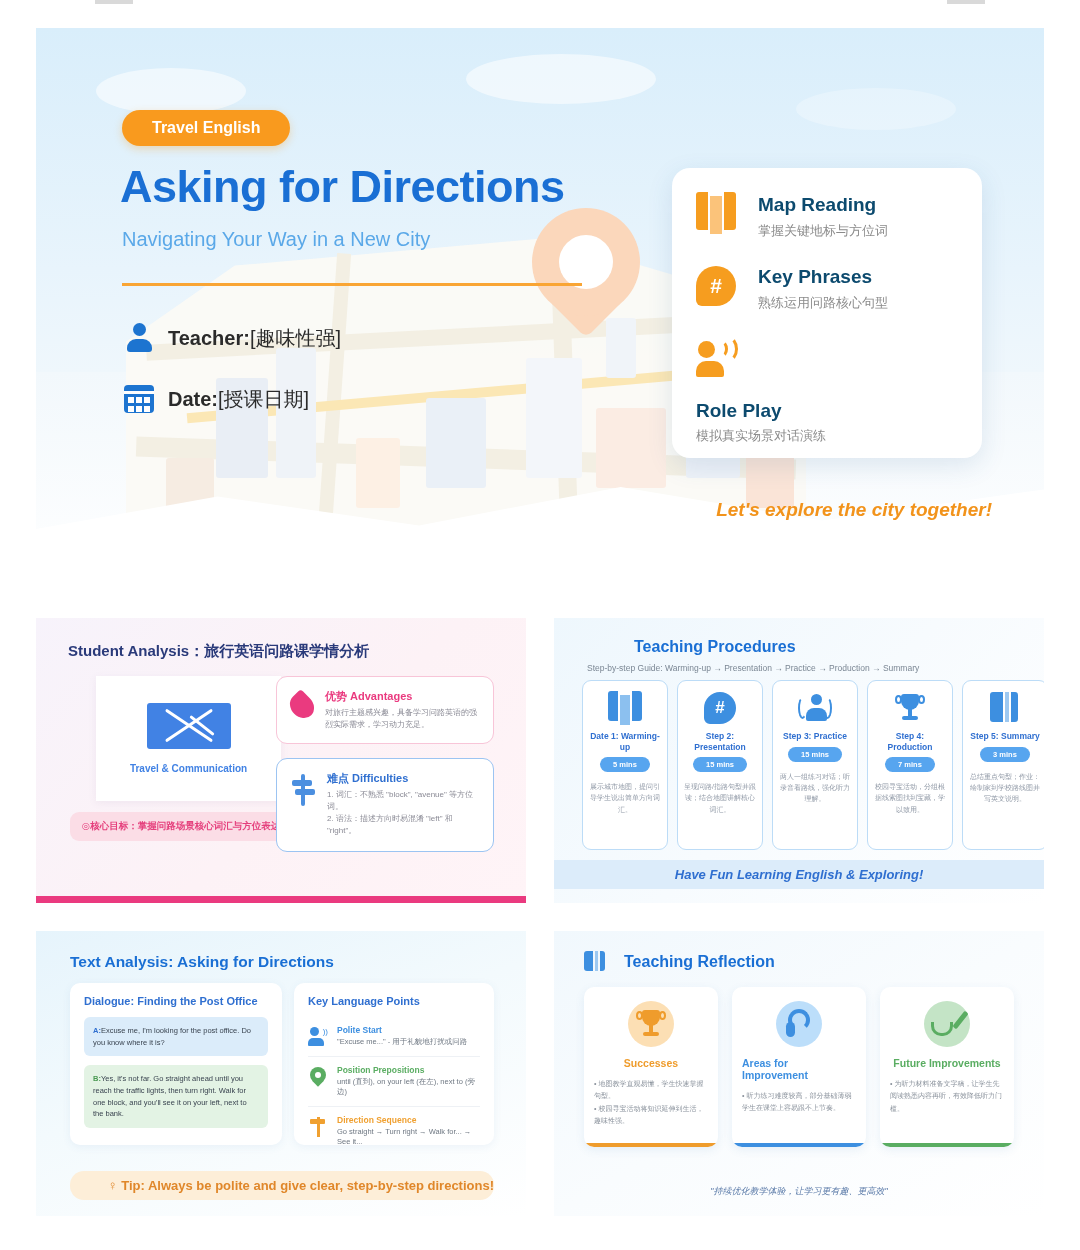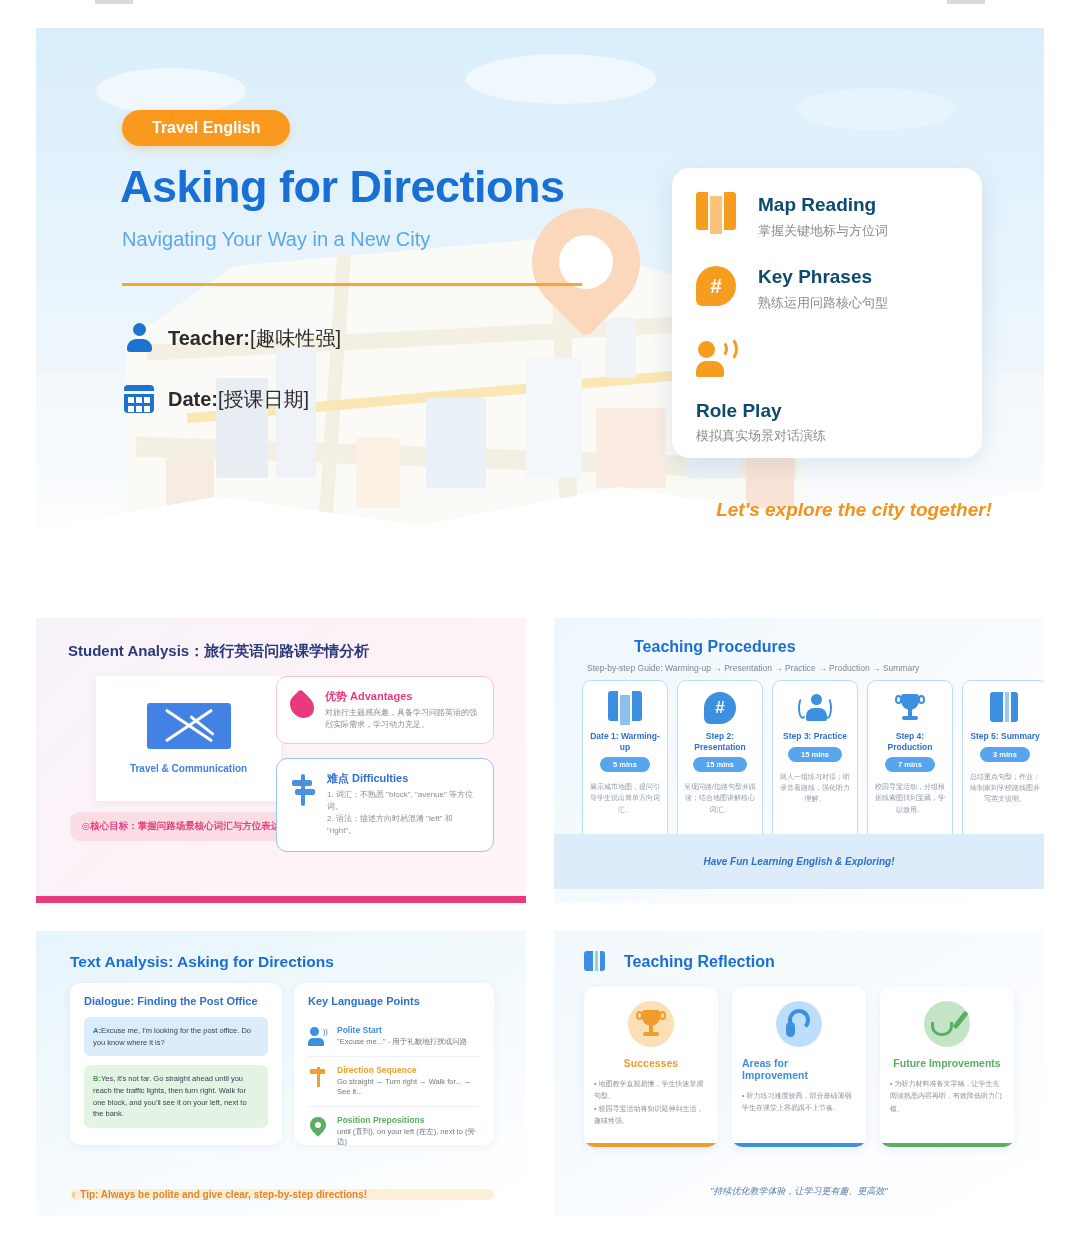--- a/index.html
+++ b/index.html
@@ -216,22 +216,22 @@
   }
   .step-ic { width: 34px; height: 34px; display:flex; align-items:center; justify-content:center; }
   .step-name { font-size: 8.5px; font-weight: bold; color:#2f6fd0; text-align:center; margin-top: 6px; line-height:1.25; }
   .step-time {
     margin-top: 5px; background: #57a5ef; color:#fff; font-size: 7.5px;
     padding: 3px 13px; border-radius: 9px; font-weight:bold;
   }
   .step-desc { font-size: 7px; color:#9099a6; text-align:center; margin-top: 9px; line-height:1.6; }
   .s3-foot {
     position:absolute; left:0; bottom: 14px; width: 100%;
-    background: #dcecfa; padding: 22px 0; text-align:center;
-    font-size: 10px; font-weight: bold; font-style: italic; color:#2f6fd0;
+    background: #dcecfa; padding: 7px 0; text-align:center;
+    font-size: 13px; font-weight: bold; font-style: italic; color:#2f6fd0;
   }
   .ic-map-b i { background:#3d8fe0 !important; height: 30px; width: 10px; }
   .ic-map-b i:nth-child(2) { background:#8cc0ef !important; }
   .ic-hash-b { width:32px;height:32px;border-radius:50% 50% 50% 6px; background:#3d8fe0; color:#fff; font-weight:bold; font-size:17px; display:flex;align-items:center;justify-content:center; }
   .ic-pair { width:36px; height:32px; position:relative; }
   .ic-pair .h { position:absolute; left:13px; top:2px; width:11px; height:11px; border-radius:50%; background:#3d8fe0; }
   .ic-pair .b { position:absolute; left:8px; top:16px; width:21px; height:13px; border-radius:8px 8px 2px 2px; background:#3d8fe0; }
   .ic-pair .pl, .ic-pair .pr { position:absolute; top:5px; width:9px; height:22px; border:2.5px solid #3d8fe0; border-radius:50%; }
   .ic-pair .pl { left:0; border-right-color:transparent; border-top-color:transparent;}
   .ic-pair .pr { right:0; border-left-color:transparent; border-top-color:transparent;}
@@ -270,22 +270,22 @@
   .ic-speak .w { position:absolute; right:0; top:0; font-size:8px; color:#3d8fe0; }
   .ic-sign2 { width:18px;height:20px;position:relative; }
   .ic-sign2 .p { position:absolute; left:8px; top:0; width:2.5px;height:20px;background:#f0a030; }
   .ic-sign2 .a { position:absolute; left:1px; top:2px; width:15px;height:5px;background:#f0a030;border-radius:1px; }
   .ic-pinm { width:16px;height:20px;position:relative; }
   .ic-pinm .c { position:absolute; left:0; top:0; width:16px;height:16px;border-radius:50% 50% 50% 50%; background:#5aad62; }
   .ic-pinm .t { position:absolute; left:4px; top:10px; width:8px;height:8px;background:#5aad62;transform:rotate(45deg); }
   .ic-pinm .d { position:absolute; left:5px; top:5px; width:6px;height:6px;border-radius:50%;background:#fff; }
   .s4-tip {
     position:absolute; left: 34px; bottom: 16px; width: 424px;
-    background: #fdeed8; border-radius: 14px; padding: 0 0;
-    text-align:left; font-size: 10px; font-weight:bold; color:#e0872a;
+    background: #fdeed8; border-radius: 14px; padding: 7px 0;
+    text-align:right; font-size: 13px; font-weight:bold; color:#e0872a;
   }
 
   
   .s5 { background: linear-gradient(150deg,#f1f8fd 0%, #f9fcfe 50%, #ffffff 100%); }
   .s5-head { position:absolute; left: 30px; top: 20px; display:flex; align-items:center; gap: 10px; }
   .s5-title { font-size: 16px; font-weight:bold; color:#1a6fd4; }
   .rcards { position:absolute; left: 30px; top: 56px; display:flex; gap: 14px; }
   .rcard {
     width: 134px; height: 160px; background:#fff; border-radius: 10px;
     box-shadow: 0 3px 10px rgba(60,120,180,.10);
@@ -545,41 +545,41 @@
                 <span class="w">))</span>
               </span>
             </span>
           <span>
             <span class="klp-t t-blue" style="display:block">Polite Start</span>
             <span class="klp-d" style="display:block">"Excuse me..." - 用于礼貌地打扰或问路</span>
           </span>
         </div>
         <div class="klp">
           <span class="klp-ic">
-              <span class="ic-sign2">
-                <span class="p"></span>
-                <span class="a"></span>
-              </span>
-            </span>
-          <span>
-            <span class="klp-t t-orange" style="display:block">Direction Sequence</span>
-            <span class="klp-d" style="display:block">Go straight → Turn right → Walk for... → See it...</span>
-          </span>
-        </div>
-        <div class="klp">
-          <span class="klp-ic">
               <span class="ic-pinm">
                 <span class="t"></span>
                 <span class="c"></span>
                 <span class="d"></span>
               </span>
             </span>
           <span>
             <span class="klp-t t-green" style="display:block">Position Prepositions</span>
             <span class="klp-d" style="display:block">until (直到), on your left (在左), next to (旁边)</span>
+          </span>
+        </div>
+        <div class="klp">
+          <span class="klp-ic">
+              <span class="ic-sign2">
+                <span class="p"></span>
+                <span class="a"></span>
+              </span>
+            </span>
+          <span>
+            <span class="klp-t t-orange" style="display:block">Direction Sequence</span>
+            <span class="klp-d" style="display:block">Go straight → Turn right → Walk for... → See it...</span>
           </span>
         </div>
       </div>
 
       <div class="s4-tip">
         <span>♀</span> <span>Tip: Always be polite and give clear, step-by-step directions!</span>
       </div>
     </div>
 
     <div class="slide s5">

